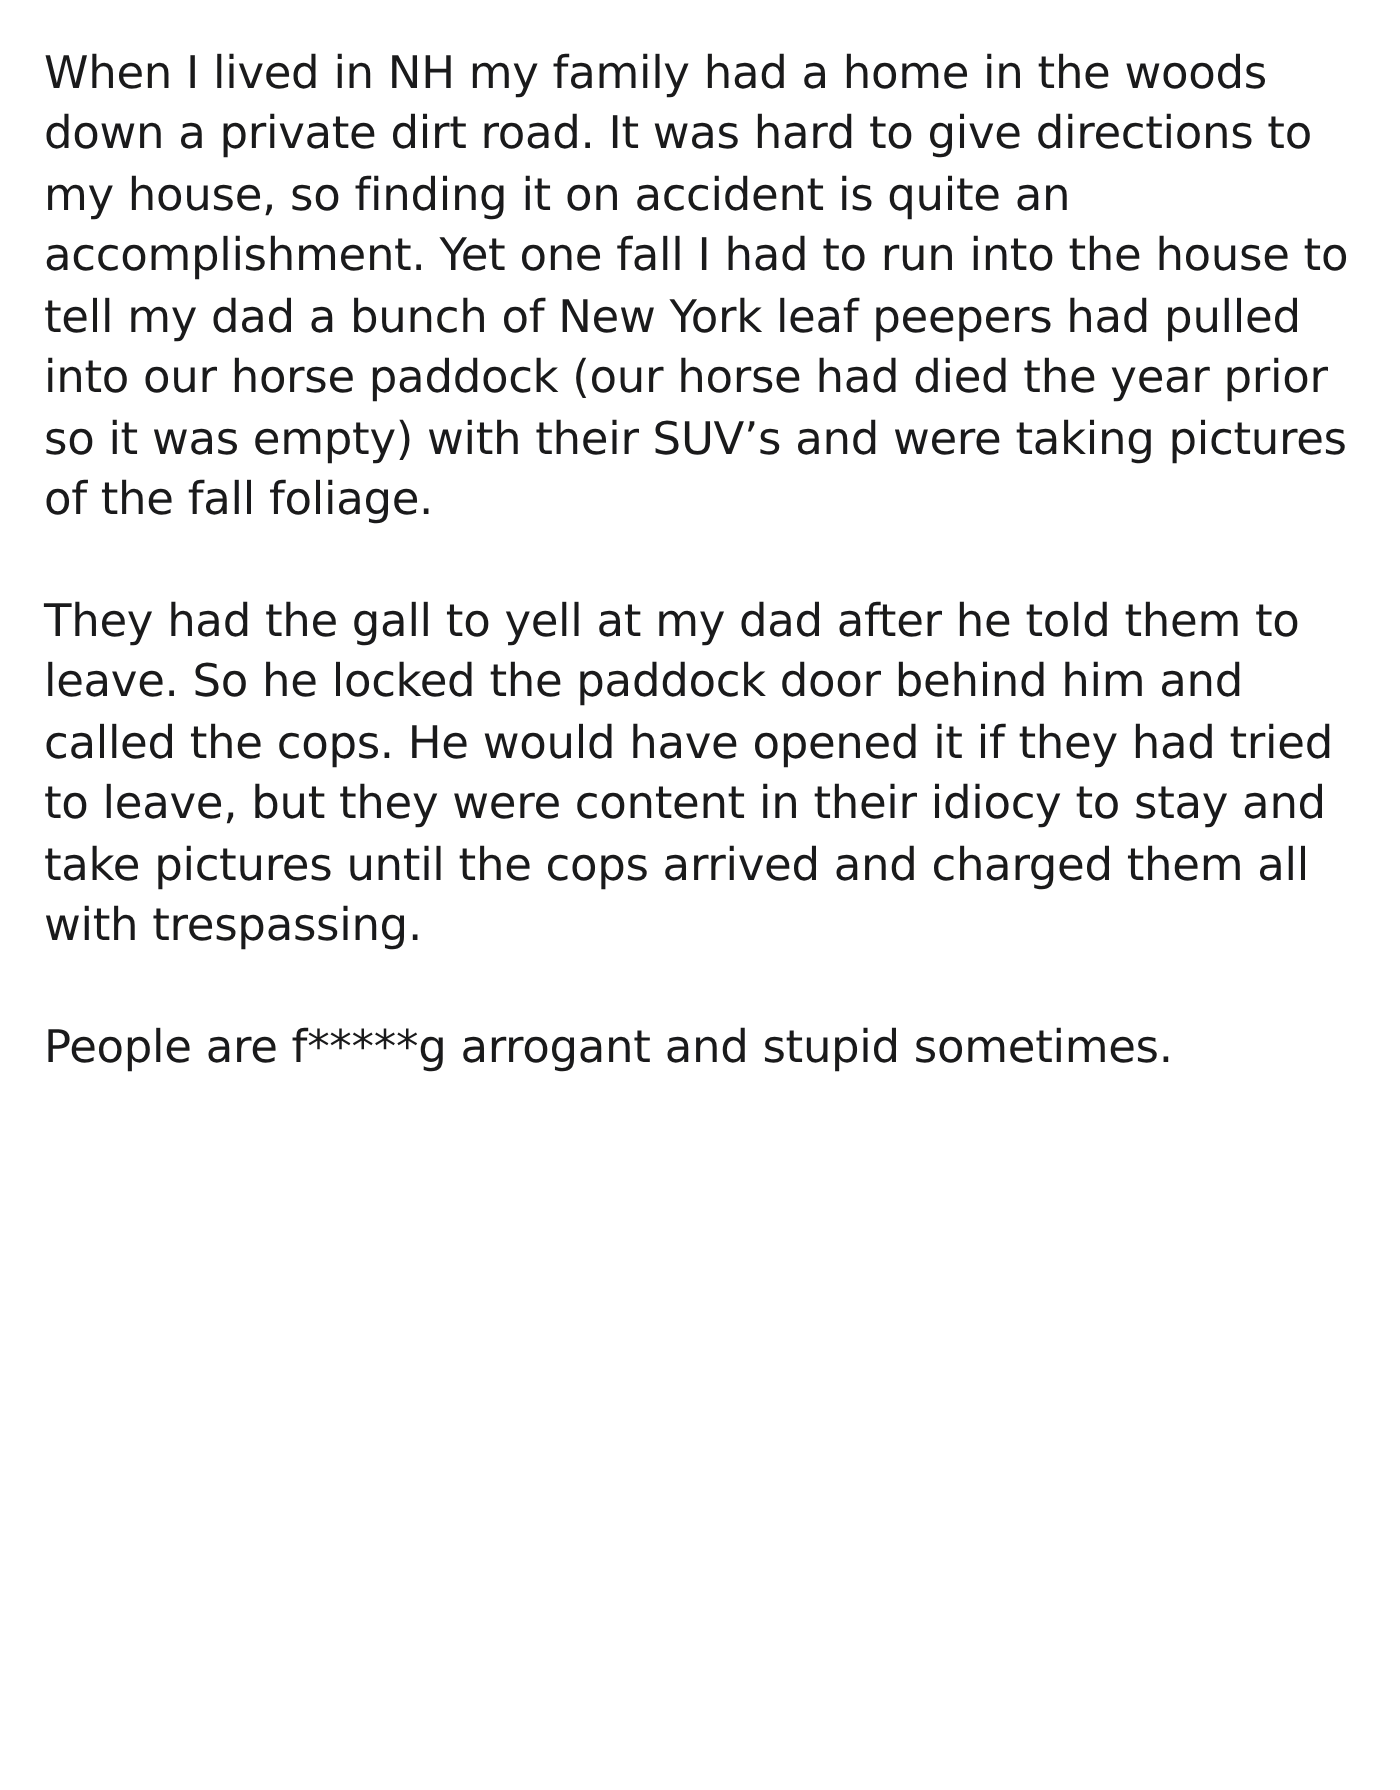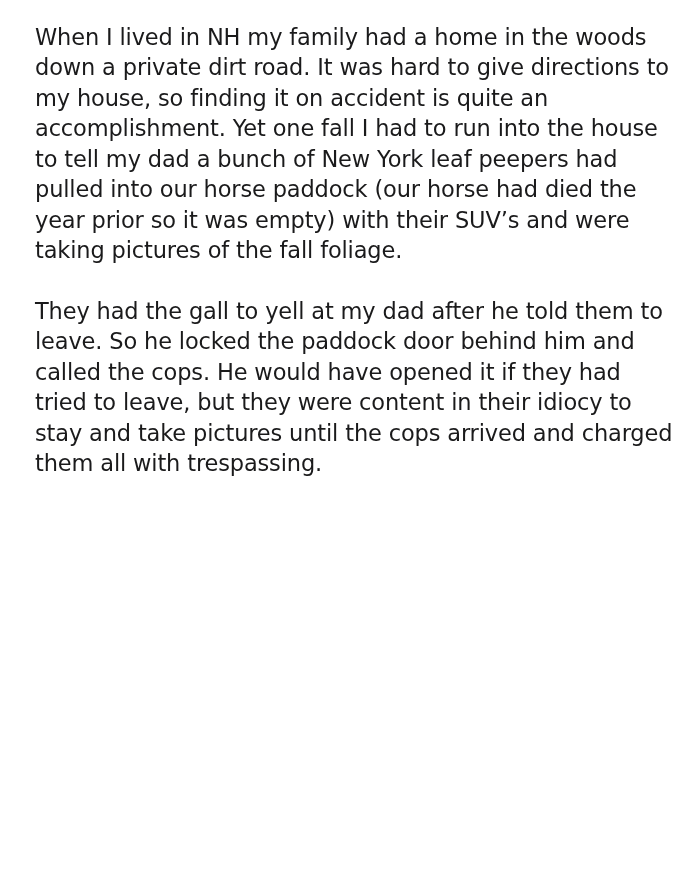--- a/index.html
+++ b/index.html
@@ -37,30 +37,31 @@
     color: #6d7276;
     font-size: 13.5px;
   }
   .body {
     font-size: 22.5px;
     line-height: 1.355;
     color: #1a1a1b;
     letter-spacing: -0.15px;
   }
   .body p {
-    margin: 0 0 30px 13px;
+    margin: 0 0 30px 0;
   }
   .body p:last-child {
     margin-bottom: 0;
   }
 </style>
 </head>
 <body>
 
 <div class="comment">
 
 
   <div class="body">
     <p>When I lived in NH my family had a home in the woods down a private dirt road. It was hard to give directions to my house, so finding it on accident is quite an accomplishment. Yet one fall I had to run into the house to tell my dad a bunch of New York leaf peepers had pulled into our horse paddock (our horse had died the year prior so it was empty) with their SUV’s and were taking pictures of the fall foliage.</p>
     <p>They had the gall to yell at my dad after he told them to leave. So he locked the paddock door behind him and called the cops. He would have opened it if they had tried to leave, but they were content in their idiocy to stay and take pictures until the cops arrived and charged them all with trespassing.</p>
+    <p>People are f*****g arrogant and stupid sometimes.</p>
   </div>
 
 </div>
 
 </body></html>

